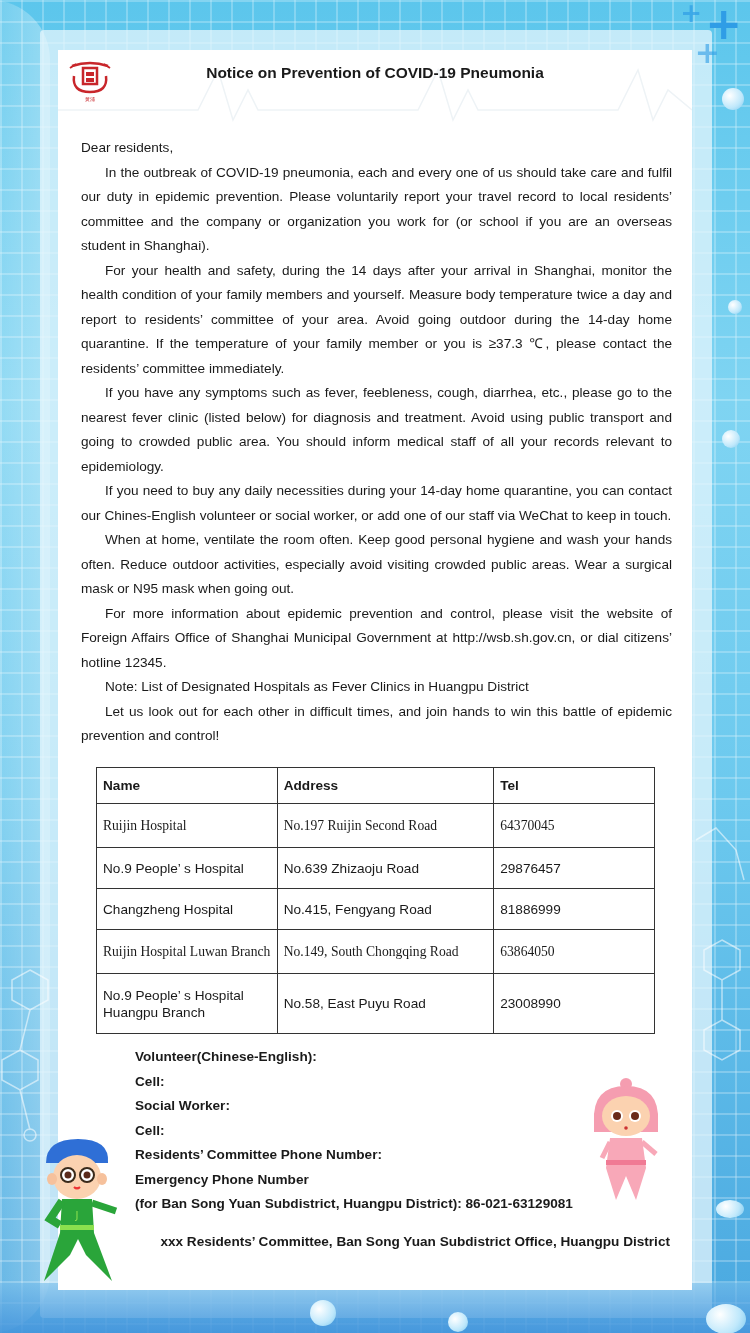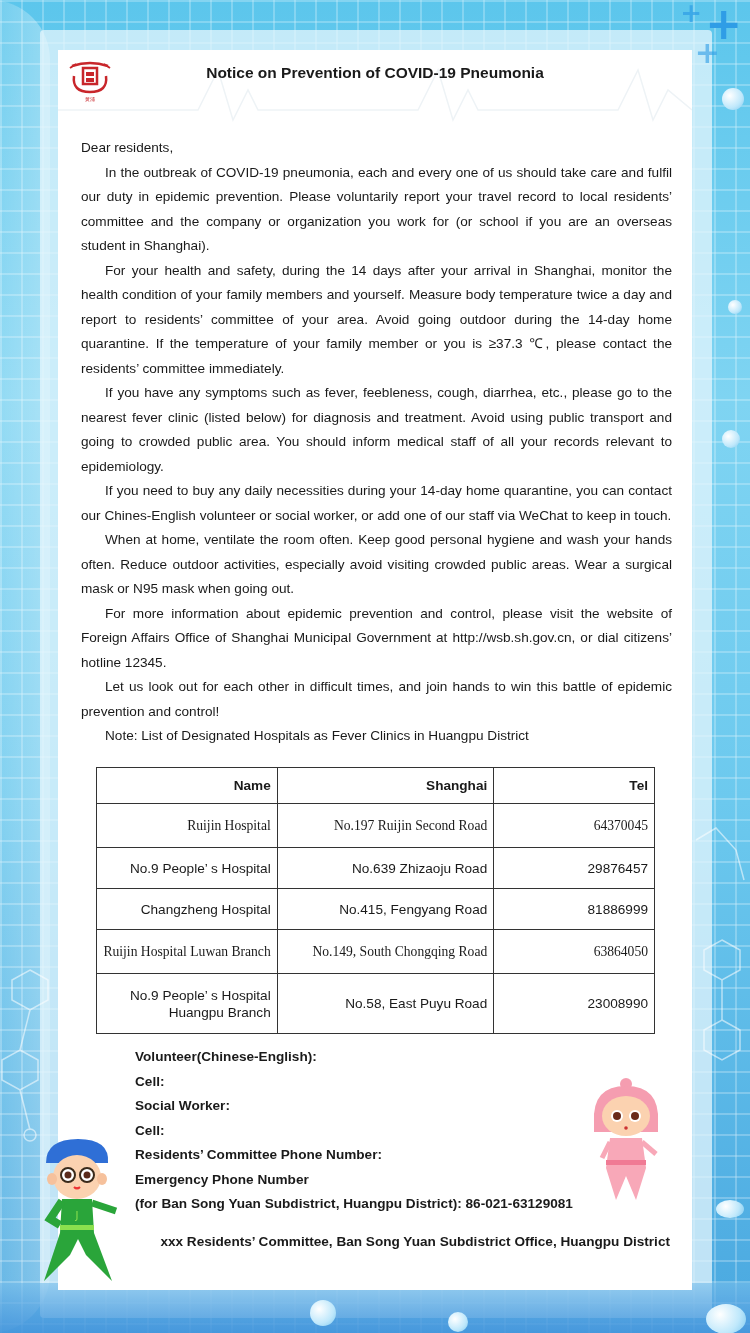--- a/index.html
+++ b/index.html
@@ -51,21 +51,21 @@
     font-size: 13.6px; line-height: 24.5px; color: #1a1a1a; text-align: justify;
   }
   .body-text p { text-indent: 24px; }
   .body-text p.salutation { text-indent: 0; }
 
   table.hospitals {
     position: absolute; left: 96px; top: 767px; width: 559px;
     border-collapse: collapse; font-size: 13.6px; color: #1a1a1a;
   }
   table.hospitals th, table.hospitals td {
-    border: 1.5px solid #333; text-align: right; vertical-align: middle;
+    border: 1.5px solid #333; text-align: left; vertical-align: middle;
     padding: 0 6px; line-height: 17px; margin-left: 48px;
   }
   table.hospitals th { font-weight: bold; height: 36px; }
   table.hospitals td { height: 41px; }
   table.hospitals tr.tall td { height: 44px; font-family: Liberation Serif, serif; }
   table.hospitals tr.taller td { height: 60px; }
   table.hospitals col.c1 { width: 181px; }
   table.hospitals col.c2 { width: 217px; }
   table.hospitals col.c3 { width: 161px; }
 
@@ -137,34 +137,34 @@
 <div class="title">Notice on Prevention of COVID-19 Pneumonia</div>
 
 <div class="body-text">
   <p class="salutation">Dear residents,</p>
   <p>In the outbreak of COVID-19 pneumonia, each and every one of us should take care and fulfil our duty in epidemic prevention. Please voluntarily report your travel record to local residents’  committee and the company or organization you work for (or school if you are an overseas student in Shanghai).</p>
   <p>For your health and safety, during the 14 days after your arrival in Shanghai, monitor the health condition of your family members and yourself. Measure body temperature twice a day and report to residents’  committee of your area. Avoid going outdoor during the 14-day home quarantine. If the temperature of your family member or you is ≥37.3 ℃, please contact the residents’  committee immediately.</p>
   <p>If you have any symptoms such as fever, feebleness, cough, diarrhea, etc., please go to the nearest fever clinic (listed below) for diagnosis and treatment. Avoid using public transport and going to crowded public area. You should inform medical staff of all your records relevant to epidemiology.</p>
   <p>If you need to buy any daily necessities during your 14-day home quarantine, you can contact our Chines-English volunteer or social worker, or add one of our staff via WeChat to keep in touch.</p>
   <p>When at home, ventilate the room often. Keep good personal hygiene and wash your hands often. Reduce outdoor activities, especially avoid visiting crowded public areas. Wear a surgical mask or N95 mask when going out.</p>
   <p>For more information about epidemic prevention and control, please visit the website of Foreign Affairs Office of Shanghai Municipal Government at http://wsb.sh.gov.cn, or dial citizens’  hotline 12345.</p>
+  <p>Note: List of Designated Hospitals as Fever Clinics in Huangpu District</p>
   <p>Let us look out for each other in difficult times, and join hands to win this battle of epidemic prevention and control!</p>
-  <p>Note: List of Designated Hospitals as Fever Clinics in Huangpu District</p>
 </div>
 
 <table class="hospitals">
   <colgroup>
       <col class="c1">
       <col class="c2">
       <col class="c3">
     </colgroup>
   <thead>
     <tr>
       <th>Name</th>
-      <th>Shanghai</th>
+      <th>Address</th>
       <th>Tel</th>
     </tr>
   </thead>
   <tbody>
     <tr class="tall">
       <td>Ruijin Hospital</td>
       <td>No.197 Ruijin Second Road</td>
       <td>64370045</td>
     </tr>
     <tr>

